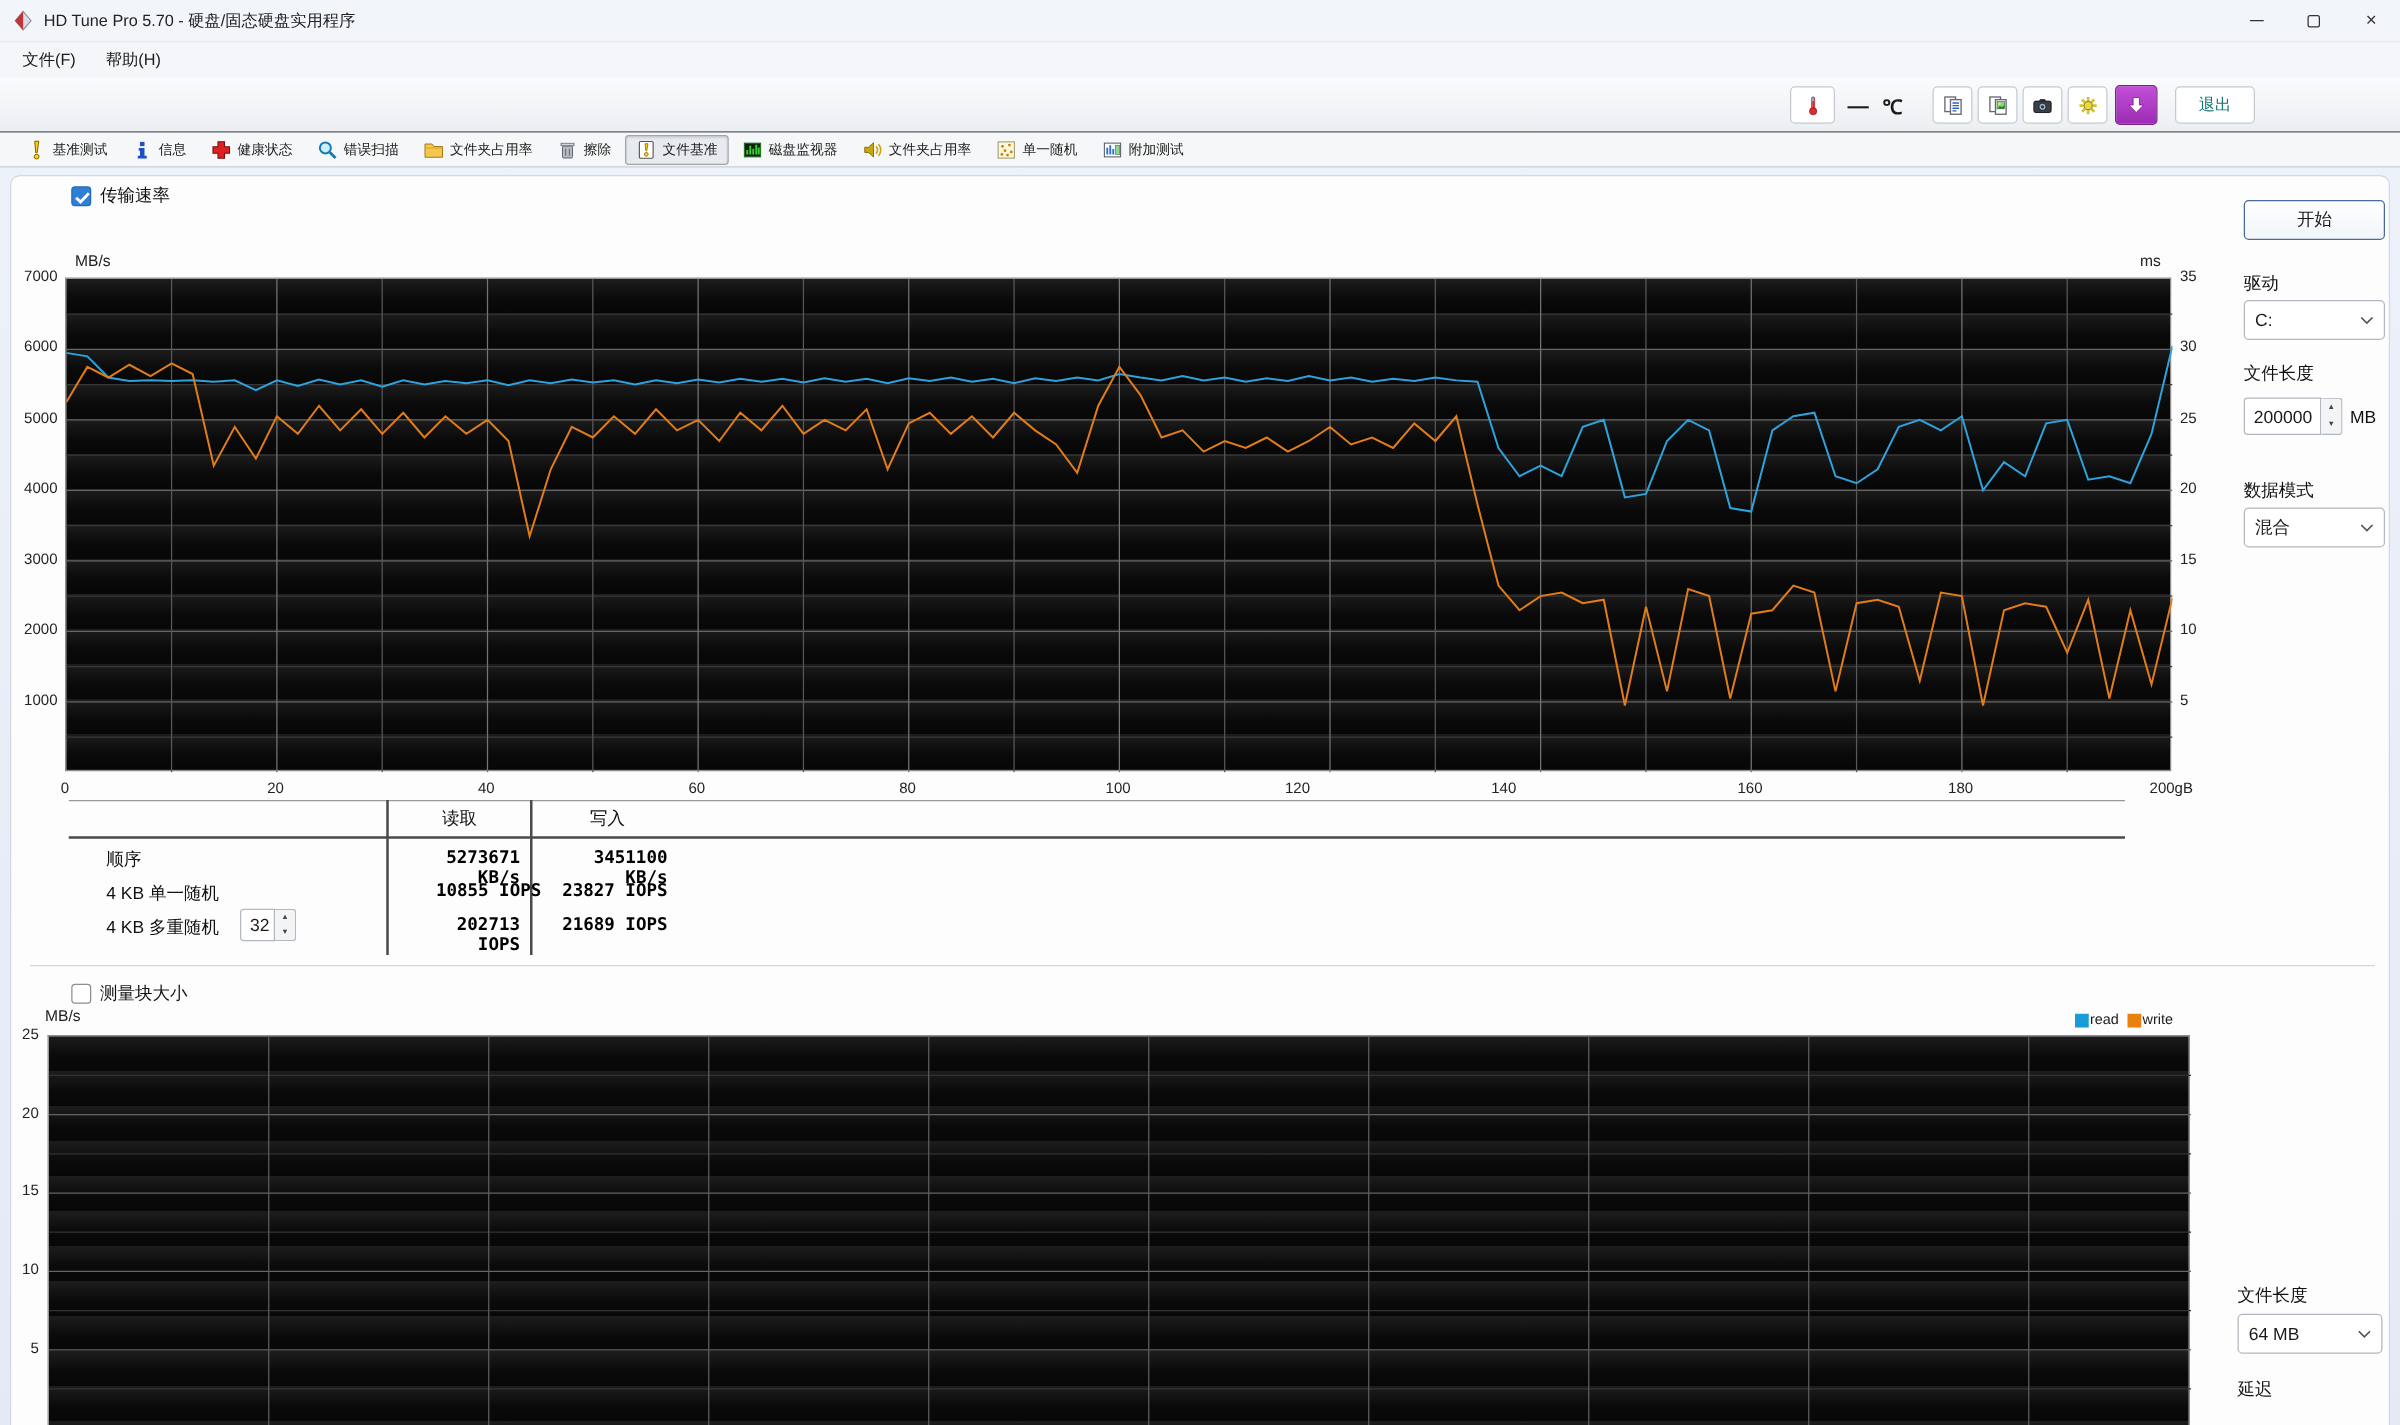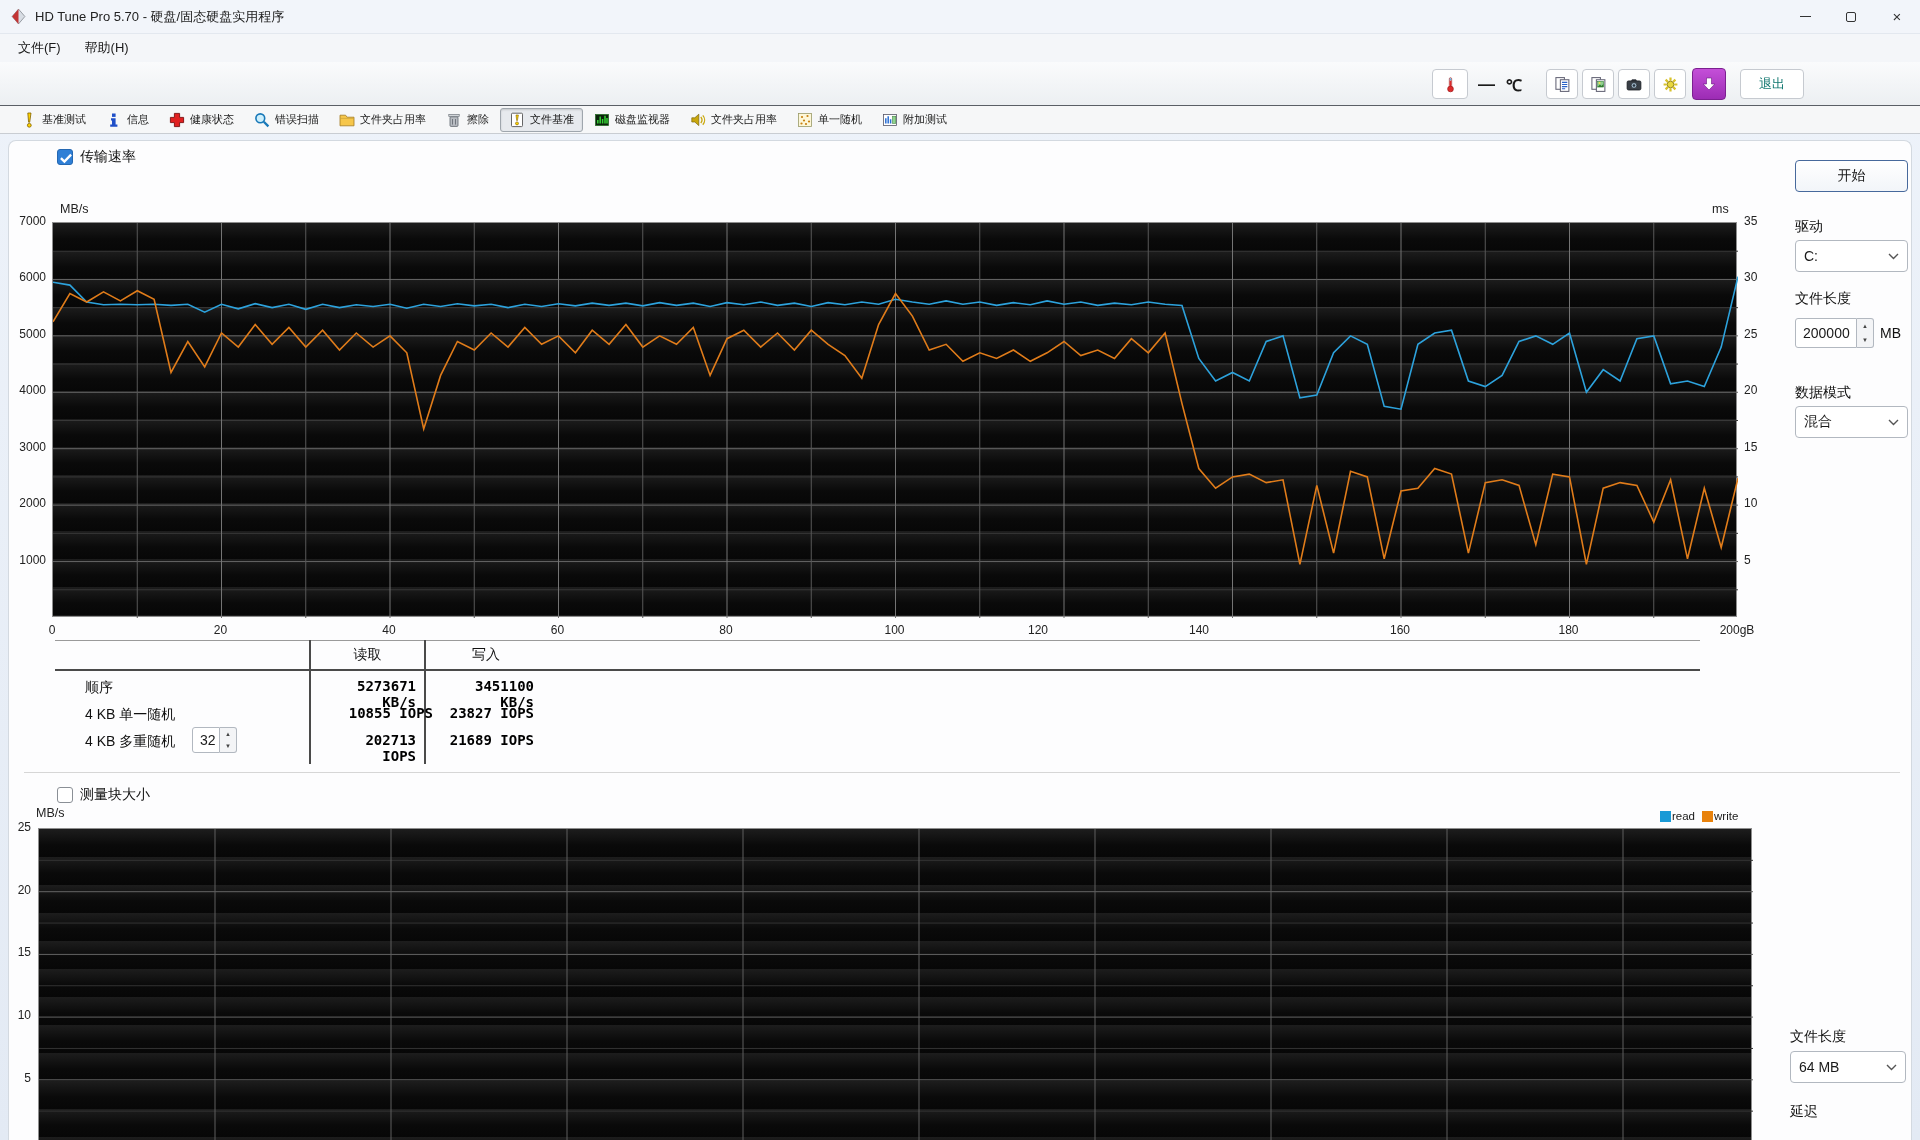--- a/index.html
+++ b/index.html
@@ -406,21 +406,21 @@
     <div class="tick" style="left: 1744px; top: 439.714px; width: 40px; text-align: left;">15</div>
     <div class="tick" style="left: 1744px; top: 496.143px; width: 40px; text-align: left;">10</div>
     <div class="tick" style="left: 1744px; top: 552.571px; width: 40px; text-align: left;">5</div>
     <div class="tick" style="left: 17px; top: 623px; width: 70px; text-align: center;">0</div>
     <div class="tick" style="left: 185.5px; top: 623px; width: 70px; text-align: center;">20</div>
     <div class="tick" style="left: 354px; top: 623px; width: 70px; text-align: center;">40</div>
     <div class="tick" style="left: 522.5px; top: 623px; width: 70px; text-align: center;">60</div>
     <div class="tick" style="left: 691px; top: 623px; width: 70px; text-align: center;">80</div>
     <div class="tick" style="left: 859.5px; top: 623px; width: 70px; text-align: center;">100</div>
     <div class="tick" style="left: 1028px; top: 623px; width: 70px; ">120</div>
-    <div class="tick" style="left: 1164px; top: 623px; width: 70px; text-align: center;">140</div>
+    <div class="tick" style="left: 1193px; top: 623px; width: 70px; ">140</div>
     <div class="tick" style="left: 1365px; top: 623px; width: 70px; text-align: center;">160</div>
     <div class="tick" style="left: 1533.5px; top: 623px; width: 70px; text-align: center;">180</div>
     <div class="tick" style="left: 1702px; top: 623px; width: 70px; text-align: center;">200gB</div>
     <div class="tick" style="left: 0px; top: 820px; width: 31px; text-align: right;">25</div>
     <div class="tick" style="left: 0px; top: 882.7px; width: 31px; text-align: right;">20</div>
     <div class="tick" style="left: 0px; top: 945.4px; width: 31px; text-align: right;">15</div>
     <div class="tick" style="left: 0px; top: 1008.1px; width: 31px; text-align: right;">10</div>
     <div class="tick" style="left: 0px; top: 1070.8px; width: 31px; text-align: right;">5</div>
   </div>
 

